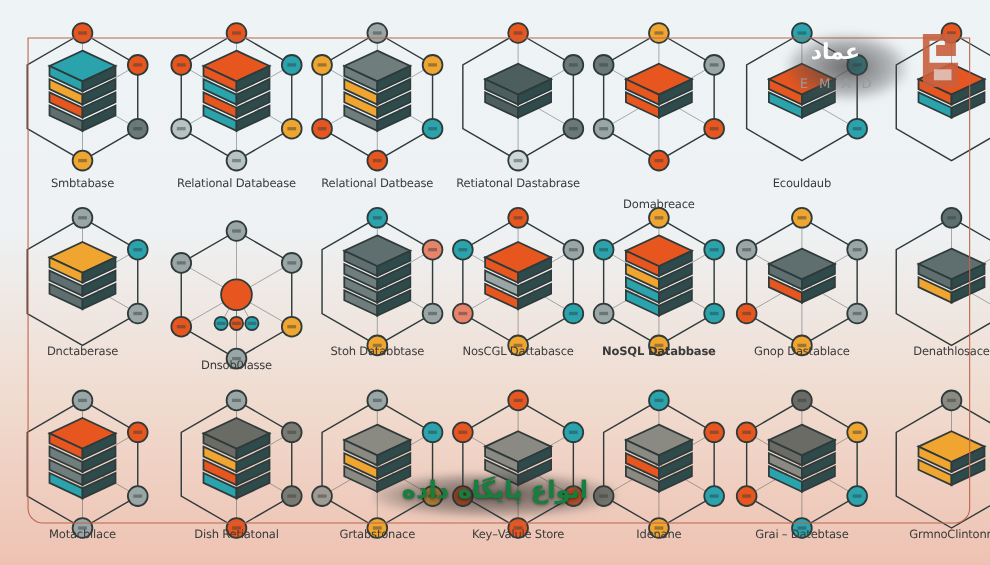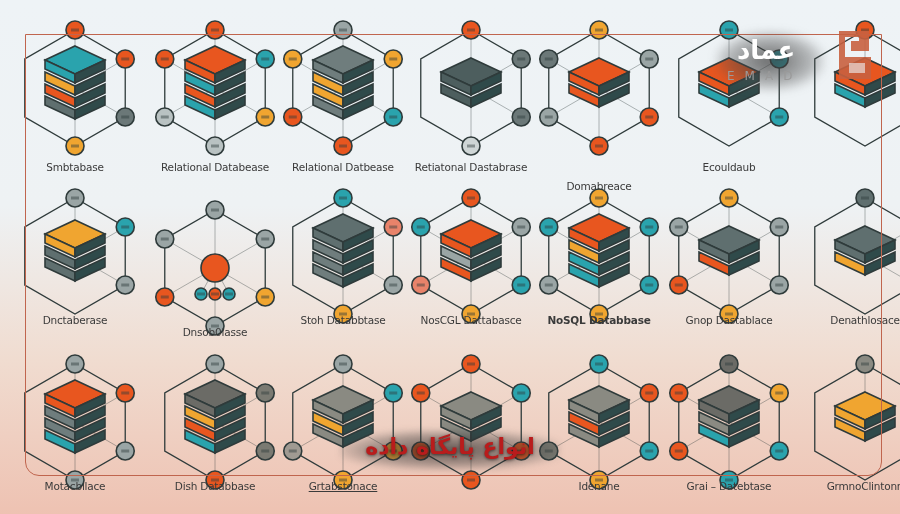--- a/index.html
+++ b/index.html
@@ -27,41 +27,41 @@
   }
   .logo {
     position: absolute; left: 715px; top: 25px; width: 160px; height: 72px;
   }
   .logo .glow {
     position: absolute; left: 0; top: 6px; width: 110px; height: 60px;
     background: radial-gradient(ellipse at center, rgba(60,60,60,0.75) 0%, rgba(80,80,80,0.35) 55%, rgba(120,120,120,0) 75%);
     filter: blur(4px);
   }
   .logo .fa {
-    position: absolute; left: 22px; top: 10px; font-size: 26px; font-weight: bold;
+    position: absolute; left: 22px; top: 10px; font-size: 20px; font-weight: bold;
     color: #ffffff; direction: rtl; letter-spacing: 1px;
   }
   .logo .en {
     position: absolute; left: 12px; top: 44px; font-size: 12px; color: #9a9a9a;
     letter-spacing: 10px;
   }
   .logo .mark {
     position: absolute; left: 120px; top: 2px; width: 40px; height: 56px;
   }
   .title-overlay {
     position: absolute; left: 340px; top: 428px; width: 220px; height: 44px;
   }
   .title-overlay .shadow {
     position: absolute; left: 0; top: 2px; width: 220px; height: 40px;
     background: radial-gradient(ellipse at center, rgba(40,40,40,0.7) 0%, rgba(60,60,60,0.35) 55%, rgba(0,0,0,0) 78%);
     filter: blur(3px);
   }
   .title-overlay .text {
     position: absolute; left: 0; top: 6px; width: 220px; text-align: center;
-    font-size: 22px; font-weight: bold; color: #b91c1c; direction: rtl;
+    font-size: 22px; font-weight: bold; color: #15803d; direction: rtl;
     text-shadow: 0 1px 3px rgba(0,0,0,0.5);
   }
 </style>
 </head>
 <body>
 
 <div class="grid" id="grid">
     <div class="cell" style="left: 48px; top: 18px;">
       <svg viewBox="0 0 150 145">
         <polygon points="75,12 125.22947341949744,41 125.22947341949745,98.99999999999999 75,128 24.77052658050257,99.00000000000001 24.770526580502533,41.000000000000036" fill="none" stroke="#2f3b3b" stroke-width="1.3"></polygon>
@@ -481,21 +481,21 @@
         <polygon points="75,28 105,42 75,56 45,42" fill="#6b6b66" stroke="#2f3b3b" stroke-width="1.6"></polygon>
         <polygon points="45,42 75,56 75,65 45,51" fill="#6b6b66" stroke="#2f3b3b" stroke-width="1.6"></polygon>
         <polygon points="75,56 105,42 105,51 75,65" fill="#2f4a4a" stroke="#2f3b3b" stroke-width="1.6"></polygon>
         <polygon points="45,54 75,68 75,77 45,63" fill="#f0a530" stroke="#2f3b3b" stroke-width="1.6"></polygon>
         <polygon points="75,68 105,54 105,63 75,77" fill="#2f4a4a" stroke="#2f3b3b" stroke-width="1.6"></polygon>
         <polygon points="45,66 75,80 75,89 45,75" fill="#e8561f" stroke="#2f3b3b" stroke-width="1.6"></polygon>
         <polygon points="75,80 105,66 105,75 75,89" fill="#2f4a4a" stroke="#2f3b3b" stroke-width="1.6"></polygon>
         <polygon points="45,78 75,92 75,101 45,87" fill="#2aa3ad" stroke="#2f3b3b" stroke-width="1.6"></polygon>
         <polygon points="75,92 105,78 105,87 75,101" fill="#2f4a4a" stroke="#2f3b3b" stroke-width="1.6"></polygon>
       </svg>
-      <div class="label" style="top: 128px;">Dish Databbase</div>
+      <div class="label" style="top: 128px;">Dish Retiatonal</div>
     </div>
     <div class="cell" style="left: 316px; top: 352px;">
       <svg viewBox="0 0 150 145">
         <polygon points="75,12 125.22947341949744,41 125.22947341949745,98.99999999999999 75,128 24.77052658050257,99.00000000000001 24.770526580502533,41.000000000000036" fill="none" stroke="#2f3b3b" stroke-width="1.3"></polygon>
         <line x1="75" y1="70" x2="75" y2="12" stroke="#2f3b3b" stroke-width="0.8" opacity="0.45"></line>
         <circle cx="75" cy="12" r="9" fill="#9aa5a5" stroke="#2f3b3b" stroke-width="1.6"></circle>
         <rect x="71" y="10.5" width="8" height="3" fill="#2f3b3b" opacity="0.45"></rect>
         <line x1="75" y1="70" x2="125.22947341949744" y2="41" stroke="#2f3b3b" stroke-width="0.8" opacity="0.45"></line>
         <circle cx="125.22947341949744" cy="41" r="9" fill="#2aa3ad" stroke="#2f3b3b" stroke-width="1.6"></circle>
         <rect x="121.22947341949744" y="39.5" width="8" height="3" fill="#2f3b3b" opacity="0.45"></rect>
@@ -509,21 +509,21 @@
         <circle cx="24.77052658050257" cy="99.00000000000001" r="9" fill="#a09a92" stroke="#2f3b3b" stroke-width="1.6"></circle>
         <rect x="20.77052658050257" y="97.50000000000001" width="8" height="3" fill="#2f3b3b" opacity="0.45"></rect>
         <polygon points="75,34 105,48 75,62 45,48" fill="#8a8a82" stroke="#2f3b3b" stroke-width="1.6"></polygon>
         <polygon points="45,48 75,62 75,71 45,57" fill="#8a8a82" stroke="#2f3b3b" stroke-width="1.6"></polygon>
         <polygon points="75,62 105,48 105,57 75,71" fill="#2f4a4a" stroke="#2f3b3b" stroke-width="1.6"></polygon>
         <polygon points="45,60 75,74 75,83 45,69" fill="#f0a530" stroke="#2f3b3b" stroke-width="1.6"></polygon>
         <polygon points="75,74 105,60 105,69 75,83" fill="#2f4a4a" stroke="#2f3b3b" stroke-width="1.6"></polygon>
         <polygon points="45,72 75,86 75,95 45,81" fill="#8a8a82" stroke="#2f3b3b" stroke-width="1.6"></polygon>
         <polygon points="75,86 105,72 105,81 75,95" fill="#2f4a4a" stroke="#2f3b3b" stroke-width="1.6"></polygon>
       </svg>
-      <div class="label" style="top: 128px; text-decoration: underline;">Grtabstonace</div>
+      <div class="label" style="top: 128px;">Grtabstonace</div>
     </div>
     <div class="cell" style="left: 444px; top: 352px;">
       <svg viewBox="0 0 150 145">
         <polygon points="75,12 125.22947341949744,41 125.22947341949745,98.99999999999999 75,128 24.77052658050257,99.00000000000001 24.770526580502533,41.000000000000036" fill="none" stroke="#2f3b3b" stroke-width="1.3"></polygon>
         <line x1="75" y1="70" x2="75" y2="12" stroke="#2f3b3b" stroke-width="0.8" opacity="0.45"></line>
         <circle cx="75" cy="12" r="9" fill="#e8561f" stroke="#2f3b3b" stroke-width="1.6"></circle>
         <rect x="71" y="10.5" width="8" height="3" fill="#2f3b3b" opacity="0.45"></rect>
         <line x1="75" y1="70" x2="125.22947341949744" y2="41" stroke="#2f3b3b" stroke-width="0.8" opacity="0.45"></line>
         <circle cx="125.22947341949744" cy="41" r="9" fill="#2aa3ad" stroke="#2f3b3b" stroke-width="1.6"></circle>
         <rect x="121.22947341949744" y="39.5" width="8" height="3" fill="#2f3b3b" opacity="0.45"></rect>
@@ -538,20 +538,21 @@
         <rect x="20.77052658050257" y="97.50000000000001" width="8" height="3" fill="#2f3b3b" opacity="0.45"></rect>
         <line x1="75" y1="70" x2="24.770526580502533" y2="41.000000000000036" stroke="#2f3b3b" stroke-width="0.8" opacity="0.45"></line>
         <circle cx="24.770526580502533" cy="41.000000000000036" r="9" fill="#e8561f" stroke="#2f3b3b" stroke-width="1.6"></circle>
         <rect x="20.770526580502533" y="39.500000000000036" width="8" height="3" fill="#2f3b3b" opacity="0.45"></rect>
         <polygon points="75,40 105,54 75,68 45,54" fill="#8a8a82" stroke="#2f3b3b" stroke-width="1.6"></polygon>
         <polygon points="45,54 75,68 75,77 45,63" fill="#8a8a82" stroke="#2f3b3b" stroke-width="1.6"></polygon>
         <polygon points="75,68 105,54 105,63 75,77" fill="#2f4a4a" stroke="#2f3b3b" stroke-width="1.6"></polygon>
         <polygon points="45,66 75,80 75,89 45,75" fill="#8a8a82" stroke="#2f3b3b" stroke-width="1.6"></polygon>
         <polygon points="75,80 105,66 105,75 75,89" fill="#2f4a4a" stroke="#2f3b3b" stroke-width="1.6"></polygon>
       </svg>
+      <div class="label" style="top: 128px;">Key–Valule Store</div>
     </div>
     <div class="cell" style="left: 572px; top: 352px;">
       <svg viewBox="0 0 150 145">
         <polygon points="75,12 125.22947341949744,41 125.22947341949745,98.99999999999999 75,128 24.77052658050257,99.00000000000001 24.770526580502533,41.000000000000036" fill="none" stroke="#2f3b3b" stroke-width="1.3"></polygon>
         <line x1="75" y1="70" x2="75" y2="12" stroke="#2f3b3b" stroke-width="0.8" opacity="0.45"></line>
         <circle cx="75" cy="12" r="9" fill="#2aa3ad" stroke="#2f3b3b" stroke-width="1.6"></circle>
         <rect x="71" y="10.5" width="8" height="3" fill="#2f3b3b" opacity="0.45"></rect>
         <line x1="75" y1="70" x2="125.22947341949744" y2="41" stroke="#2f3b3b" stroke-width="0.8" opacity="0.45"></line>
         <circle cx="125.22947341949744" cy="41" r="9" fill="#e8561f" stroke="#2f3b3b" stroke-width="1.6"></circle>
         <rect x="121.22947341949744" y="39.5" width="8" height="3" fill="#2f3b3b" opacity="0.45"></rect>

